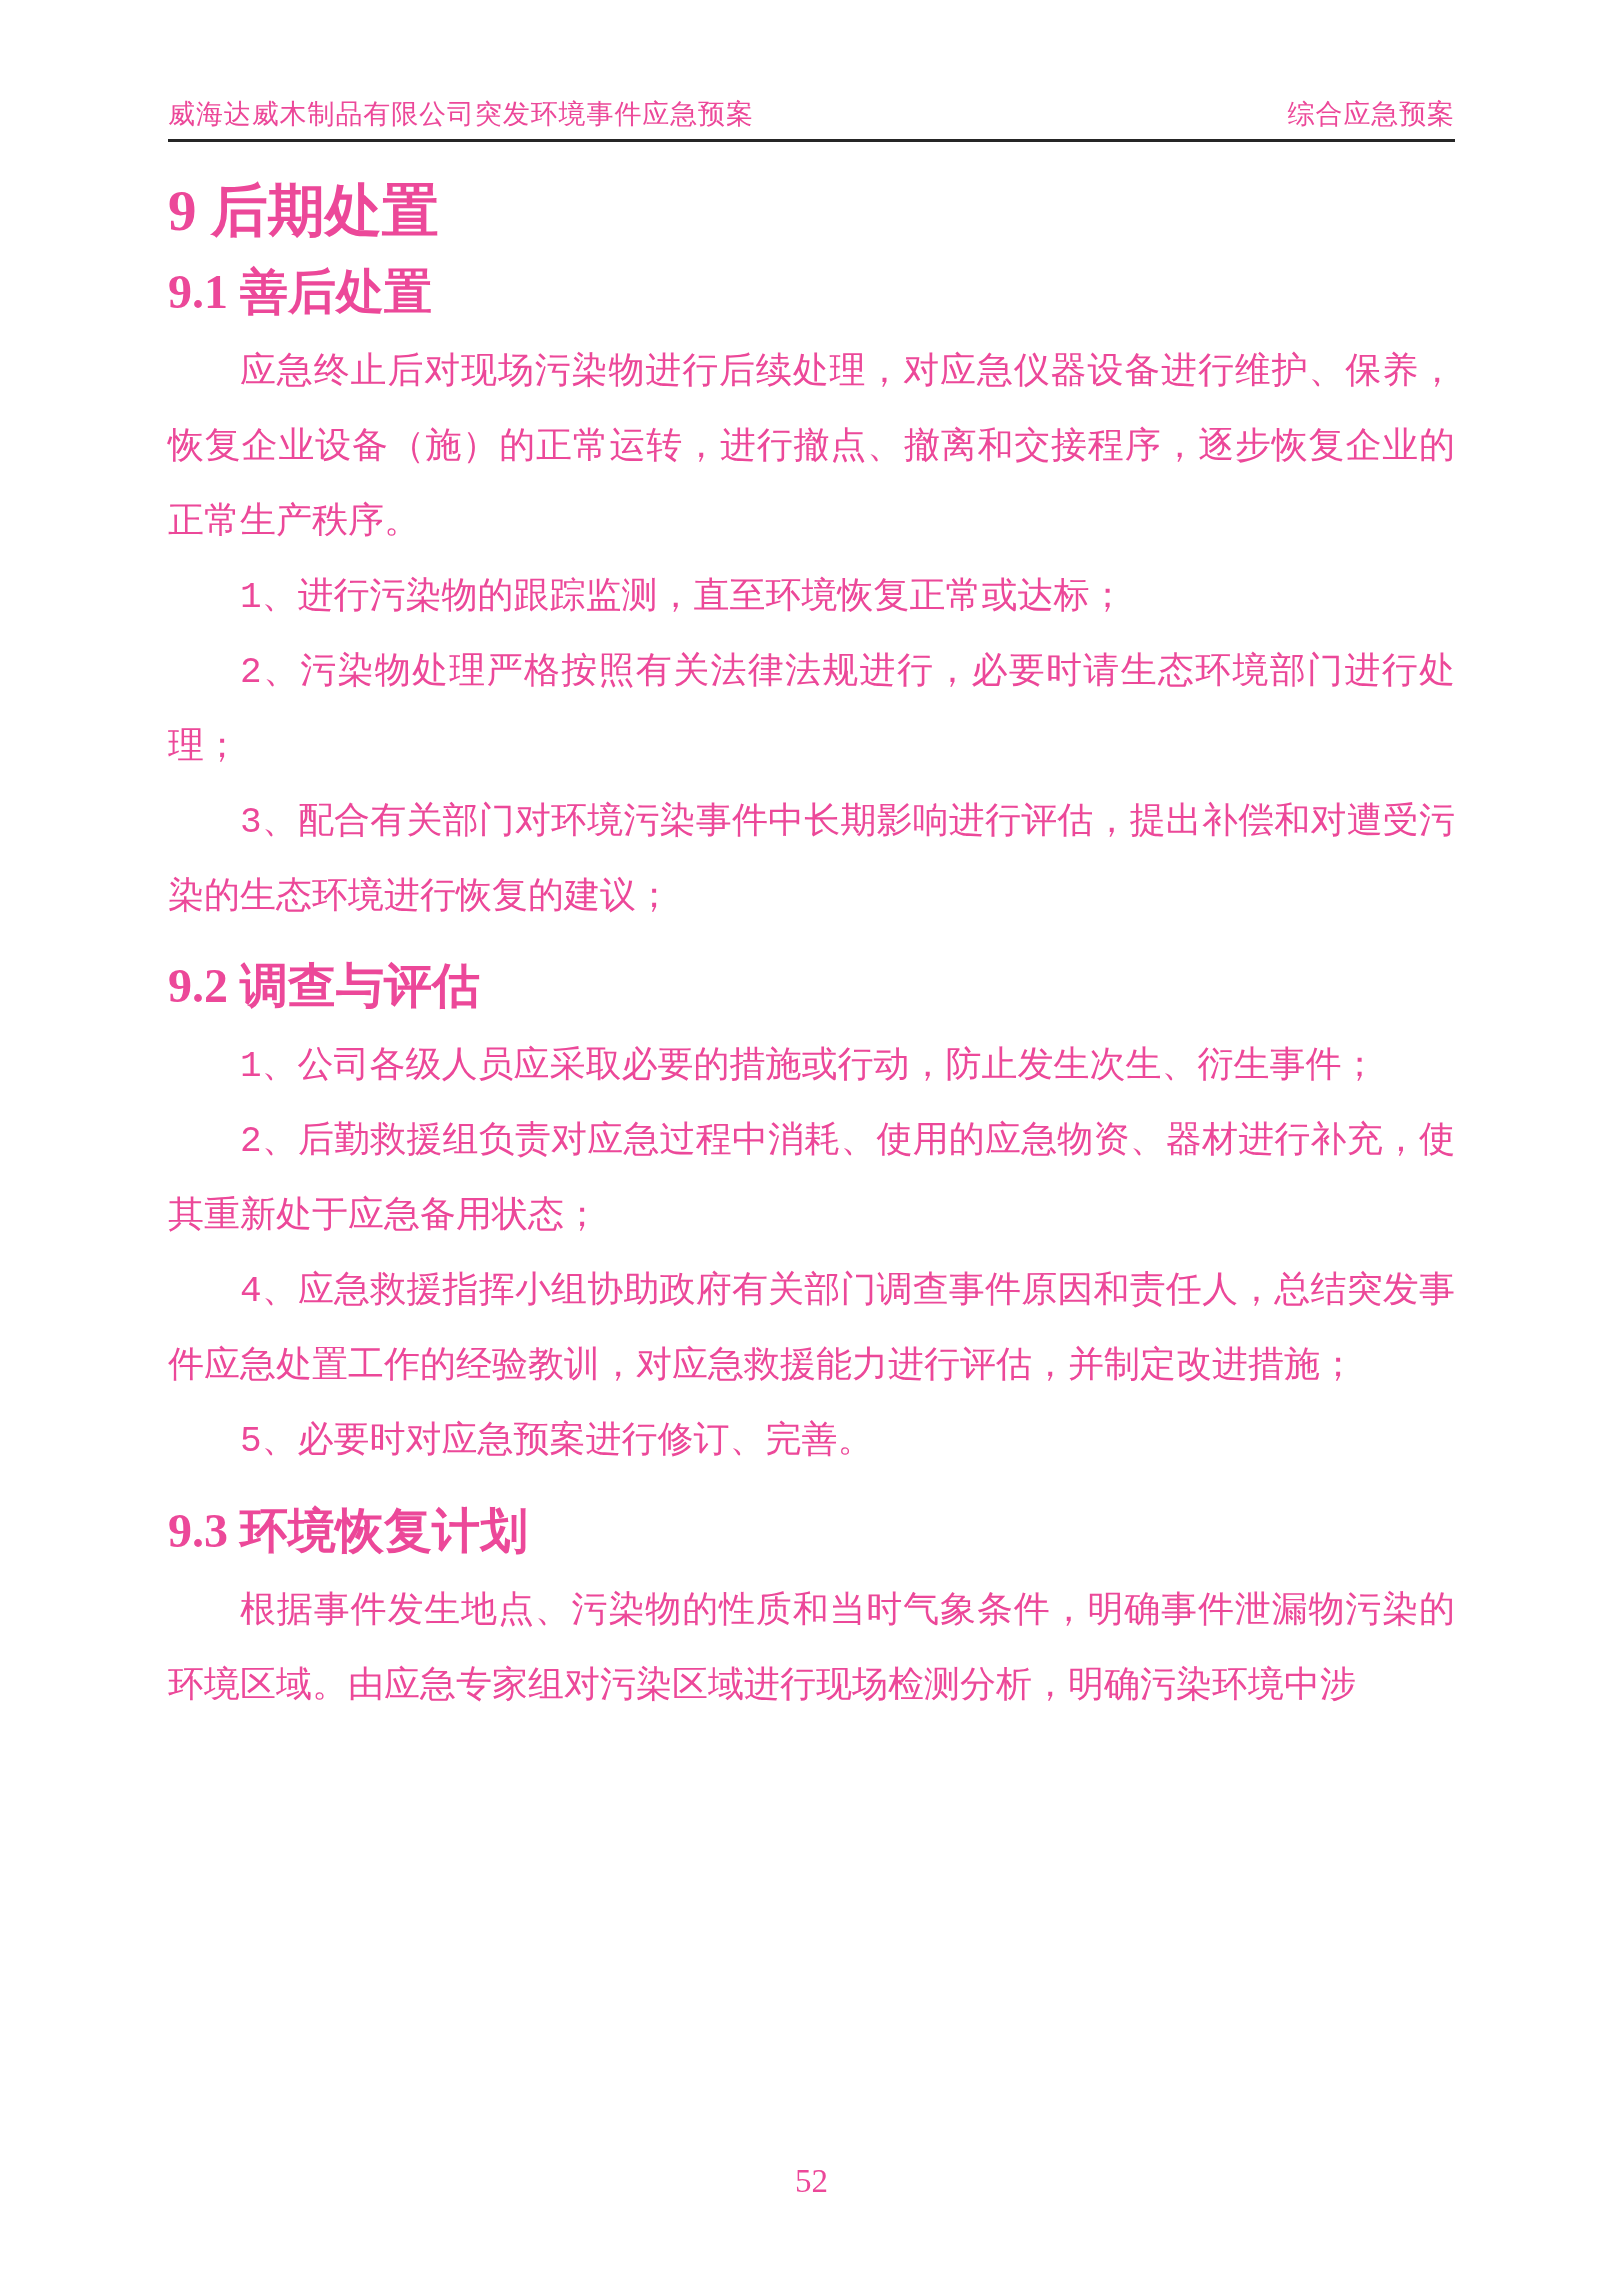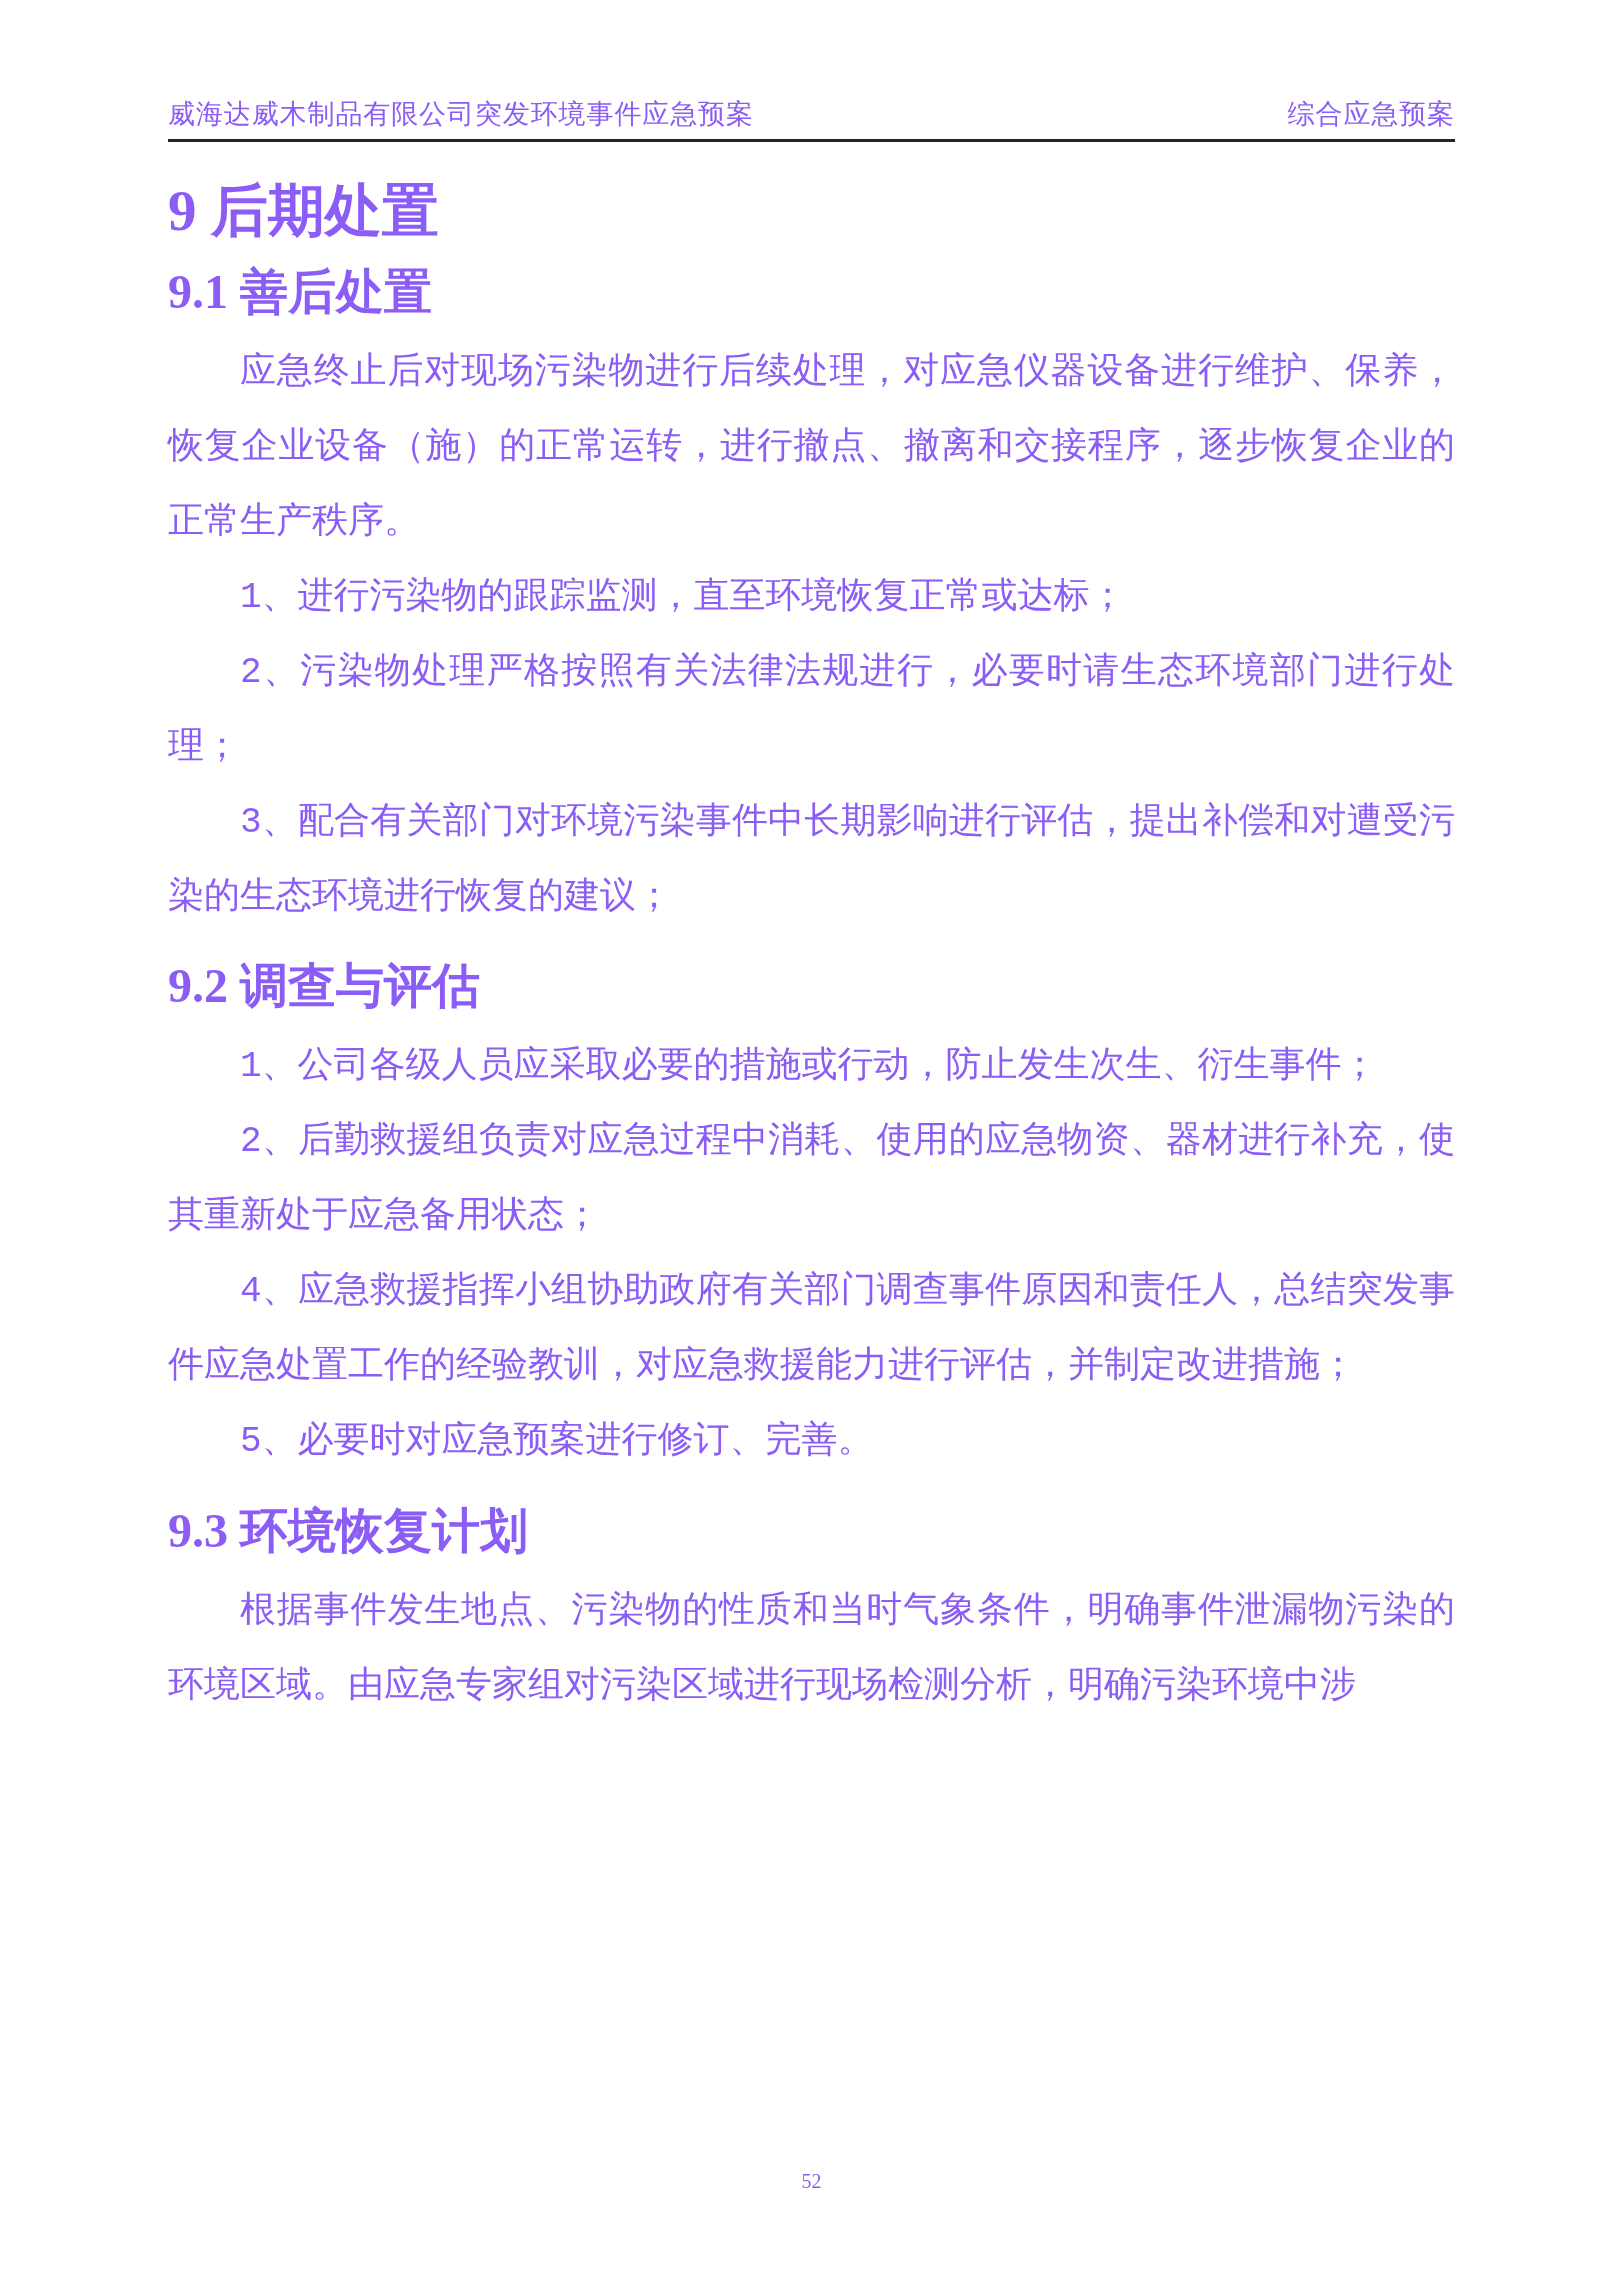--- a/index.html
+++ b/index.html
@@ -5,21 +5,21 @@
   html, body {
     margin: 0;
     padding: 0;
     background: #ffffff;
   }
   .page {
     position: relative;
     width: 1623px;
     height: 2296px;
     background: #ffffff;
-    color: #8b5cf6;
+    color: #ec4899;
     font-family: "Liberation Serif", "DejaVu Serif", serif;
     overflow: hidden;
     box-sizing: border-box;
   }
   .inner {
     padding: 0 168px;
   }
   .doc-header {
     display: flex;
     justify-content: space-between;
@@ -54,21 +54,21 @@
     text-justify: inter-ideograph;
     text-indent: 2em;
     font-family: Liberation Mono, monospace;
   }
   .doc-footer {
     position: absolute;
     left: 0;
     right: 0;
     top: 2164px;
     text-align: center;
-    font-size: 20px;
+    font-size: 33px;
     line-height: 35px;
   }
 </style>
 </head>
 <body>
 
 <div class="page">
   <div class="inner">
 
     <div class="doc-header">

